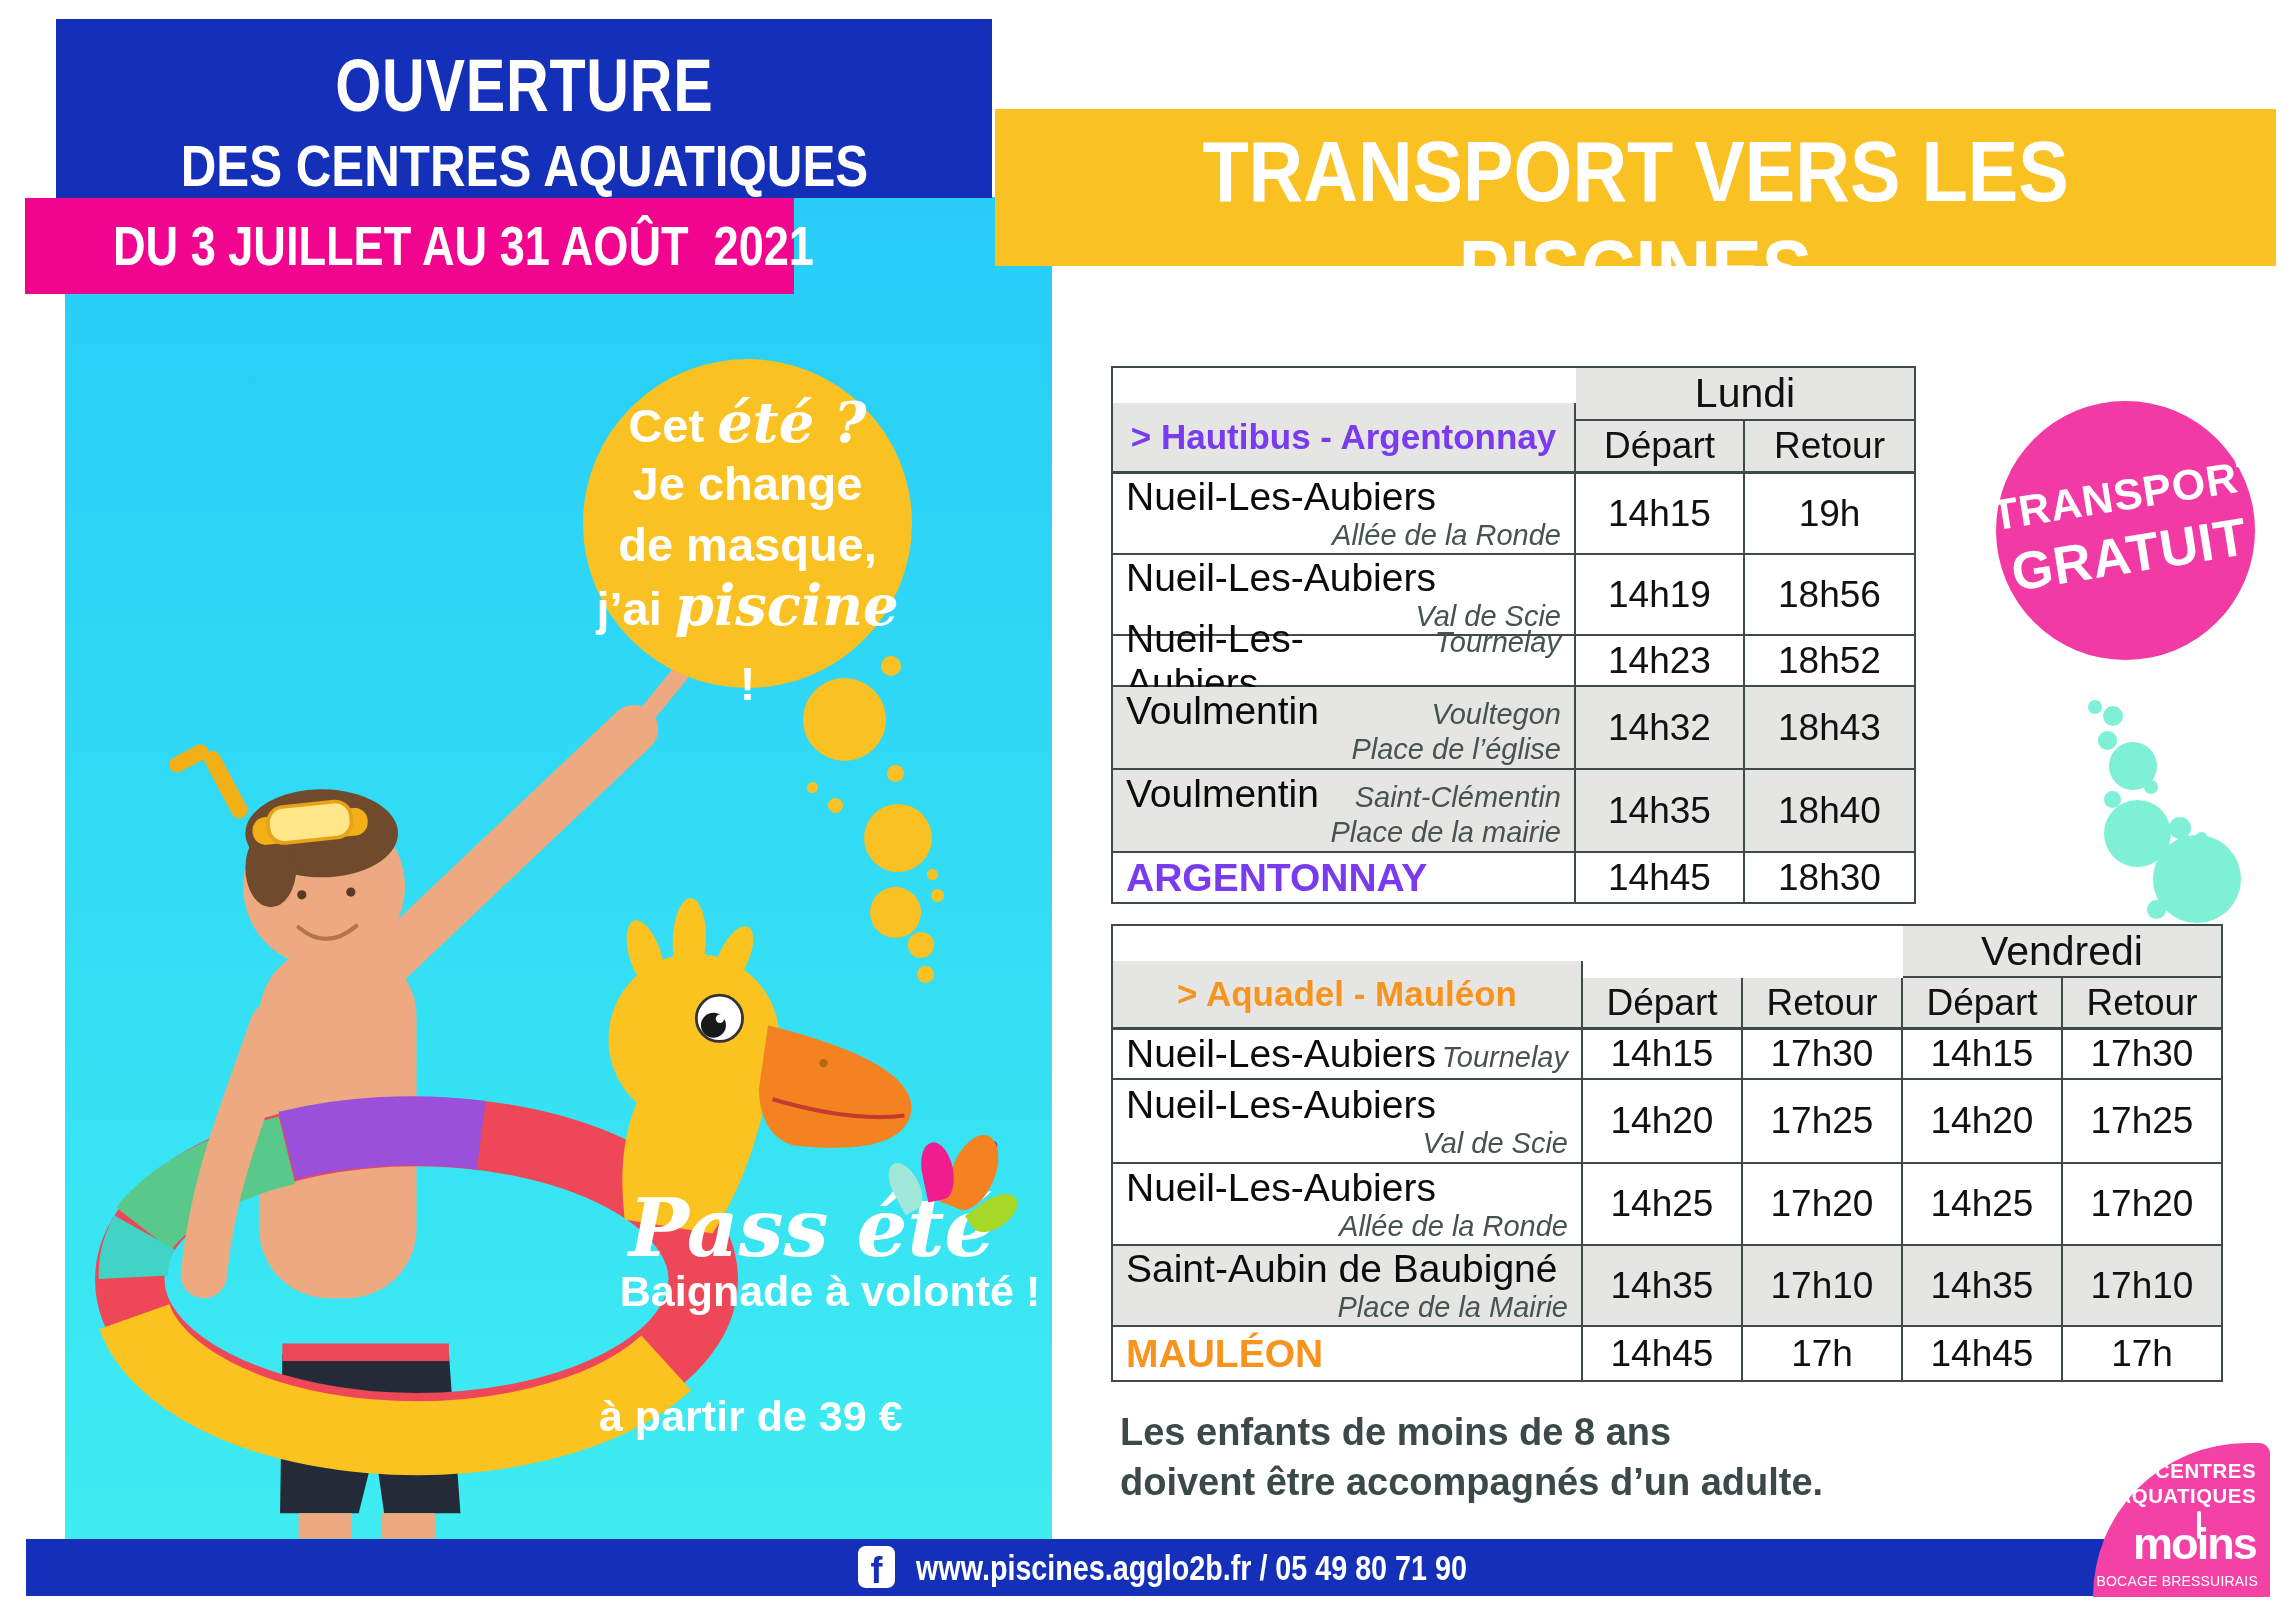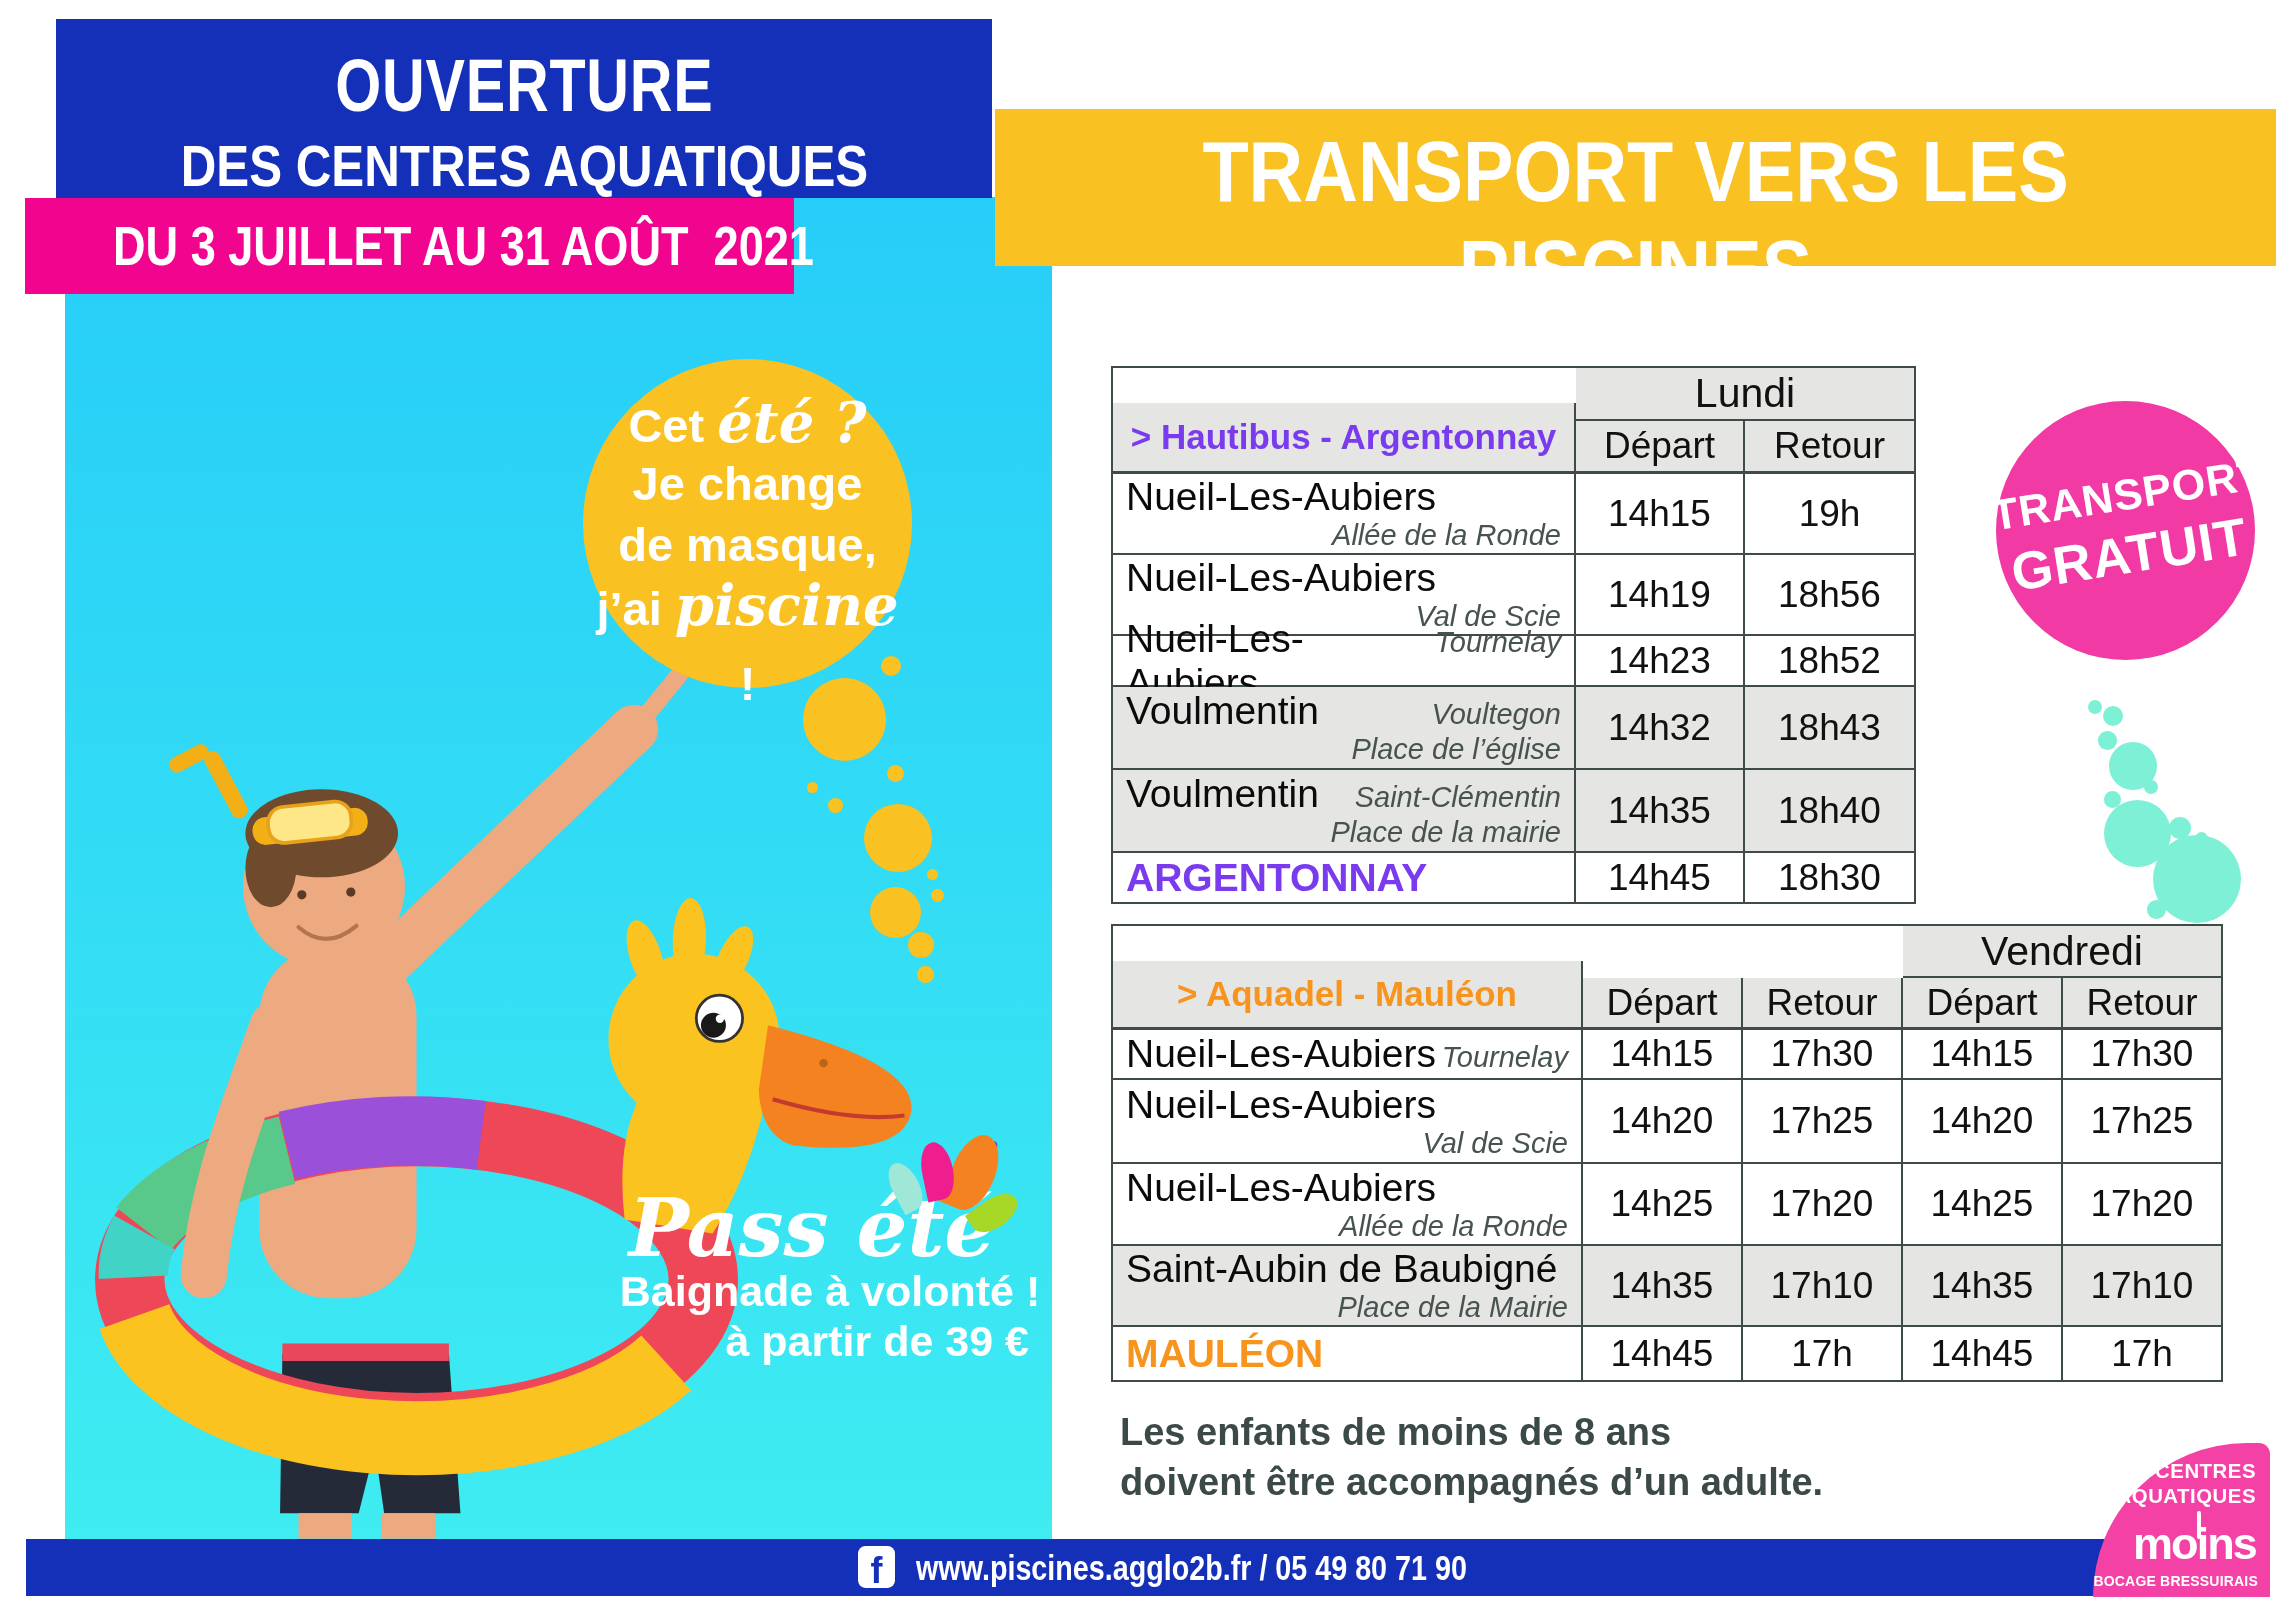--- a/index.html
+++ b/index.html
@@ -21,21 +21,21 @@
   #speech-bubble{left:583px;top:359px;width:329px;height:329px;border-radius:50%;background:#f9c122;}
   #bubble-mid{left:803px;top:678px;width:83px;height:83px;border-radius:50%;background:#f9c122;}
   #bubble-text{left:583px;top:392px;width:329px;text-align:center;}
   #bubble-text .bline{height:61px;line-height:61px;}
   #bubble-text .normal{font-size:47px;font-weight:bold;color:#fff;}
   #bubble-text .script{font-size:56px;color:#fff;}
   .dot{position:absolute;border-radius:50%;}
 
   #pass-script{left:599px;top:1188px;width:426px;text-align:center;font-size:80px;color:#fff;line-height:1;}
   #pass-line1{left:599px;top:1267px;width:430px;text-align:center;font-size:43px;font-weight:bold;color:#fff;margin-left:16px;}
-  #pass-line2{left:599px;top:1317px;width:430px;text-align:right;font-size:43px;font-weight:bold;color:#fff;}
+  #pass-line2{left:599px;top:1392px;width:430px;text-align:left;font-size:43px;font-weight:bold;color:#fff;}
   .drop{position:absolute;border-radius:50% 50% 50% 0;}
   .drop-mint  {left:892px;top:1161px;width:27px;height:51px;background:#9fe8d8;transform:rotate(-28deg);}
   .drop-magenta{left:922px;top:1142px;width:30.5px;height:58px;background:#ef1d8e;transform:rotate(-12deg);}
   .drop-purple{left:970px;top:1137px;width:16.7px;height:69px;background:#7b2fd0;transform:rotate(30deg);}
   .drop-orange{left:952px;top:1133px;width:43px;height:79px;background:#f58220;transform:rotate(22deg);}
   .drop-green {left:980px;top:1187px;width:29px;height:52px;background:#a8d827;transform:rotate(55deg);}
 
   
   #yellow-header{left:995px;top:109px;width:1281px;height:157px;background:#f9c122;text-align:center;}
   #yellow-header .l1{display:block;margin-top:13px;font-size:86px;font-weight:bold;color:#fff;transform:scaleX(.88);}
@@ -72,21 +72,21 @@
   #footer-text{left:916px;top:1539px;height:57px;line-height:57px;font-size:35px;font-weight:bold;color:#fff;}
 
   
   #logo{left:2093px;top:1443px;width:177px;height:154px;background:#f441a5;
     border-radius:167px 12px 0 0;}
   #logo .t{position:absolute;color:#fff;white-space:nowrap;}
   #logo .l1{right:14px;top:16.7px;font-size:20.4px;font-weight:bold;letter-spacing:0.5px;}
   #logo .l2{right:14px;top:42px;font-size:20.4px;font-weight:bold;letter-spacing:0.5px;}
   #logo .stick{position:absolute;right:69px;top:68px;width:4.2px;height:28px;background:#fff;border-radius:1.9px;}
   #logo .brand{right:14px;top:78px;font-size:45px;font-weight:bold;letter-spacing:-1.9px;line-height:1;}
-  #logo .l3{right:12px;top:130px;font-size:14px;font-weight:bold;letter-spacing:0.2px;}
+  #logo .l3{right:12px;top:130px;font-size:14px;font-weight:normal;letter-spacing:0.2px;}
 </style>
 </head>
 <body>
 
 <div id="cyan-area" class="abs">
   <svg width="987" height="1342" viewBox="0 0 2134 2900">
     <g>
       <rect x="420" y="1620" width="340" height="760" rx="150" fill="#edaa80"></rect>
       <path d="M 470 2500 L 830 2500 L 855 2845 L 690 2845 L 670 2705 L 635 2845 L 465 2845 Z" fill="#252a38"></path>
       <rect x="470" y="2478" width="360" height="38" fill="#e8485a"></rect>

